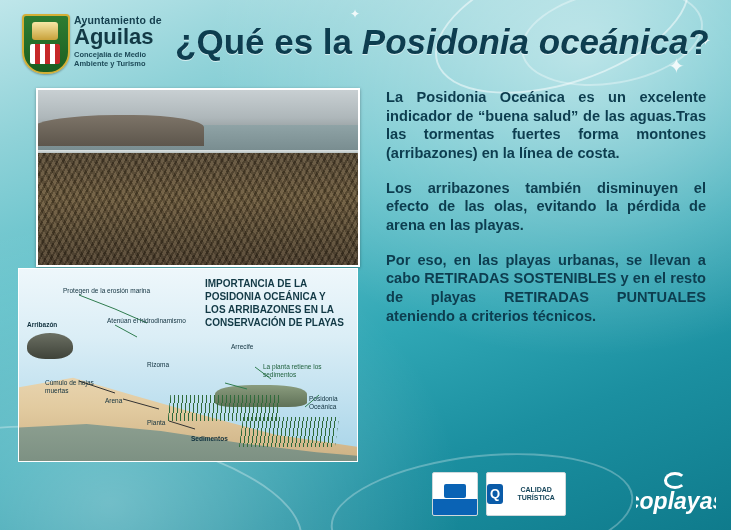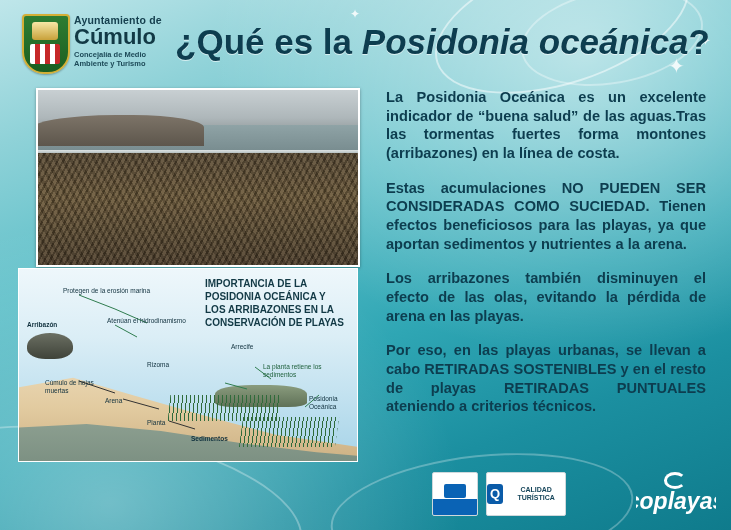--- a/index.html
+++ b/index.html
@@ -139,21 +139,21 @@
   <div class="swirl s3"></div>
   <div class="swirl s4"></div>
   <div class="sparkle" style="left:668px;top:56px;">✦</div>
   <div class="sparkle" style="left:700px;top:34px;font-size:13px;">✦</div>
   <div class="sparkle" style="left:350px;top:8px;font-size:12px;">✦</div>
 
   <div id="header">
     <div id="crest"></div>
     <div id="town">
       <div class="t1">Ayuntamiento de</div>
-      <div class="t2">Cúmulo</div>
+      <div class="t2">Águilas</div>
       <div class="t3" style="white-space:pre-line;">Concejalía de Medio
 Ambiente y Turismo</div>
     </div>
     <div id="title">
       <span class="reg">¿Qué es la </span><span>Posidonia oceánica</span><span class="reg">?</span>
     </div>
   </div>
 
   <div id="photo">
     <div class="sky"></div>
@@ -193,21 +193,20 @@
     <div class="dg-lbl" style="left:86px;top:128px;">Arena</div>
     <div class="dg-lbl" style="left:128px;top:92px;">Rizoma</div>
     <div class="dg-lbl" style="left:128px;top:150px;">Planta</div>
     <div class="dg-lbl" style="left:244px;top:94px;width:72px;color:#1d5f3a;">La planta retiene los sedimentos</div>
     <div class="dg-lbl" style="left:290px;top:126px;width:44px;">Posidonia Oceánica</div>
     <div class="dg-lbl b" style="left:172px;top:166px;">Sedimentos</div>
   </div>
 
   <div id="textcol">
     <p>La Posidonia Oceánica es un excelente indicador de “buena salud” de las aguas.Tras las tormentas fuertes forma montones (arribazones) en la línea de costa.</p>
-    <p>Estas acumulaciones NO PUEDEN SER CONSIDERADAS COMO SUCIEDAD. Tienen efectos beneficiosos para las playas, ya que aportan sedimentos y nutrientes a la arena.</p>
     <p>Los arribazones también disminuyen el efecto de las olas, evitando la pérdida de arena en las playas.</p>
     <p>Por eso, en las playas urbanas, se llevan a cabo RETIRADAS SOSTENIBLES y en el resto de playas RETIRADAS PUNTUALES ateniendo a criterios técnicos.</p>
   </div>
 
 
   <div id="logos">
     <div class="logo" id="lg-blue">
       <div class="flag"></div>
     </div>
     <div class="logo" id="lg-q">

